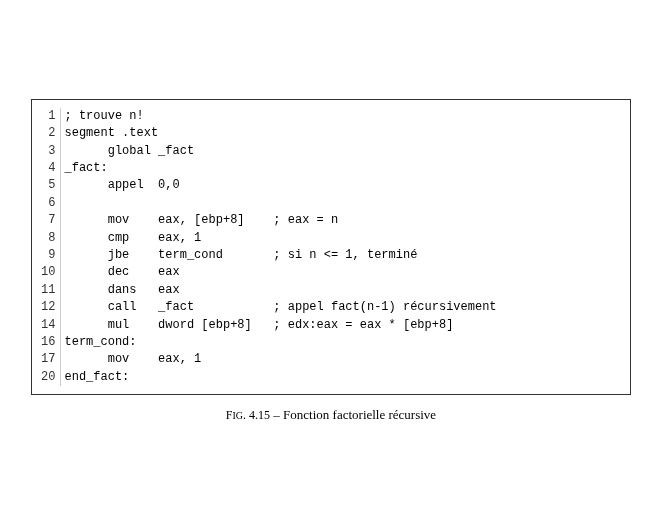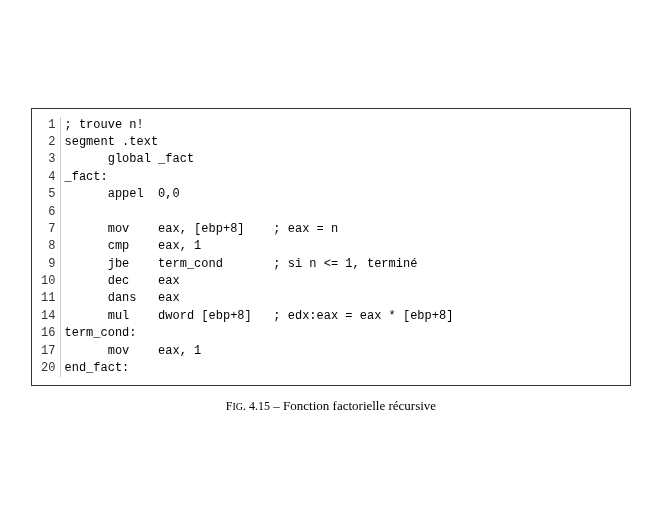--- a/index.html
+++ b/index.html
@@ -122,20 +122,24 @@
           </tr>
           <tr>
             <td class="line-num">10</td>
             <td class="code-content">      dec    eax</td>
           </tr>
           <tr>
             <td class="line-num">11</td>
             <td class="code-content">      dans   eax</td>
           </tr>
           <tr>
+            <td class="line-num">12</td>
+            <td class="code-content">      call   _fact           ; appel fact(n-1) récursivement</td>
+          </tr>
+          <tr>
             <td class="line-num">14</td>
             <td class="code-content">      mul    dword [ebp+8]   ; edx:eax = eax * [ebp+8]</td>
           </tr>
           <tr>
             <td class="line-num">16</td>
             <td class="code-content">term_cond:</td>
           </tr>
           <tr>
             <td class="line-num">17</td>
             <td class="code-content">      mov    eax, 1</td>

